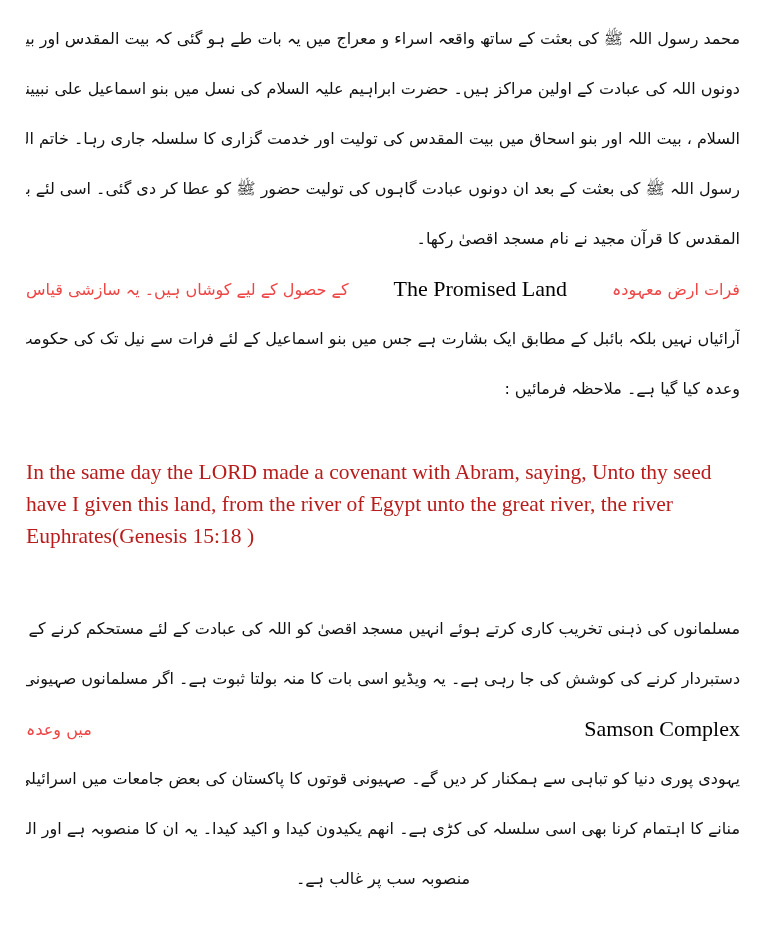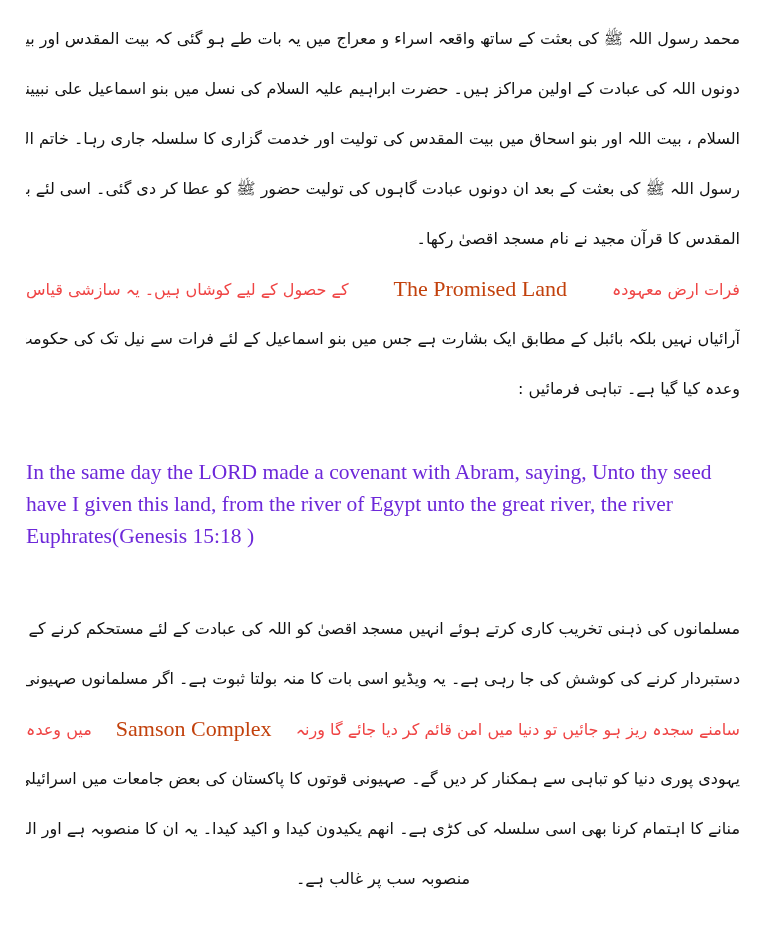--- a/index.html
+++ b/index.html
@@ -55,30 +55,30 @@
     font-family: "DejaVu Sans", sans-serif;
     font-size: 16px;
     color: #ef4444;
     white-space: nowrap;
   }
   .mixed-line .seg-english {
     direction: ltr;
     unicode-bidi: embed;
     font-family: "Liberation Serif", serif;
     font-size: 22px;
-    color: #c2410c;
+    color: #000000;
     white-space: nowrap;
   }
   
   .quote-block {
     direction: ltr;
     font-family: "Liberation Serif", serif;
     font-size: 21.5px;
     line-height: 32px;
-    color: #6d28d9;
+    color: #b91c1c;
     text-align: left;
     margin-top: 42px;
     margin-bottom: 52px;
     max-width: 736px;
   }
 </style>
 </head>
 <body>
 
 <div class="page">
@@ -91,30 +91,29 @@
     <div class="uline end-line">المقدس کا قرآن مجید نے نام مسجد اقصیٰ رکھا۔</div>
   </div>
 
   <div class="urdu">
     <div class="mixed-line">
       <span class="seg-urdu">فرات ارض معہودہ</span>
       <span class="seg-english">The Promised Land</span>
       <span class="seg-urdu">کے حصول کے لیے کوشاں ہیں۔ یہ سازشی قیاس</span>
     </div>
     <div class="uline">آرائیاں نہیں بلکہ بائبل کے مطابق ایک بشارت ہے جس میں بنو اسماعیل کے لئے فرات سے نیل تک کی حکومت کا</div>
-    <div class="uline end-line">وعدہ کیا گیا ہے۔ تباہی فرمائیں :</div>
+    <div class="uline end-line">وعدہ کیا گیا ہے۔ ملاحظہ فرمائیں :</div>
   </div>
 
   <div class="quote-block">In the same day the LORD made a covenant with Abram, saying, Unto thy seed have I given this land, from the river of Egypt unto the great river, the river Euphrates(Genesis 15:18 )</div>
 
   <div class="urdu">
     <div class="uline">مسلمانوں کی ذہنی تخریب کاری کرتے ہوئے انہیں مسجد اقصیٰ کو اللہ کی عبادت کے لئے مستحکم کرنے کے جذبے سے</div>
     <div class="uline">دستبردار کرنے کی کوشش کی جا رہی ہے۔ یہ ویڈیو اسی بات کا منہ بولتا ثبوت ہے۔ اگر مسلمانوں صہیونی قوتوں کے</div>
     <div class="mixed-line">
-      <span class="seg-urdu">سامنے سجدہ ریز ہو جائیں تو دنیا میں امن قائم کر دیا جائے گا ورنہ</span>
       <span class="seg-english">Samson Complex</span>
       <span class="seg-urdu">میں وعدہ</span>
     </div>
     <div class="uline">یہودی پوری دنیا کو تباہی سے ہمکنار کر دیں گے۔ صہیونی قوتوں کا پاکستان کی بعض جامعات میں اسرائیلی کلچرل ڈے</div>
     <div class="uline">منانے کا اہتمام کرنا بھی اسی سلسلہ کی کڑی ہے۔ انھم یکیدون کیدا و اکید کیدا۔ یہ ان کا منصوبہ ہے اور اللہ کا</div>
     <div class="uline center-line">منصوبہ سب پر غالب ہے۔</div>
   </div>
 
 </div>
 

